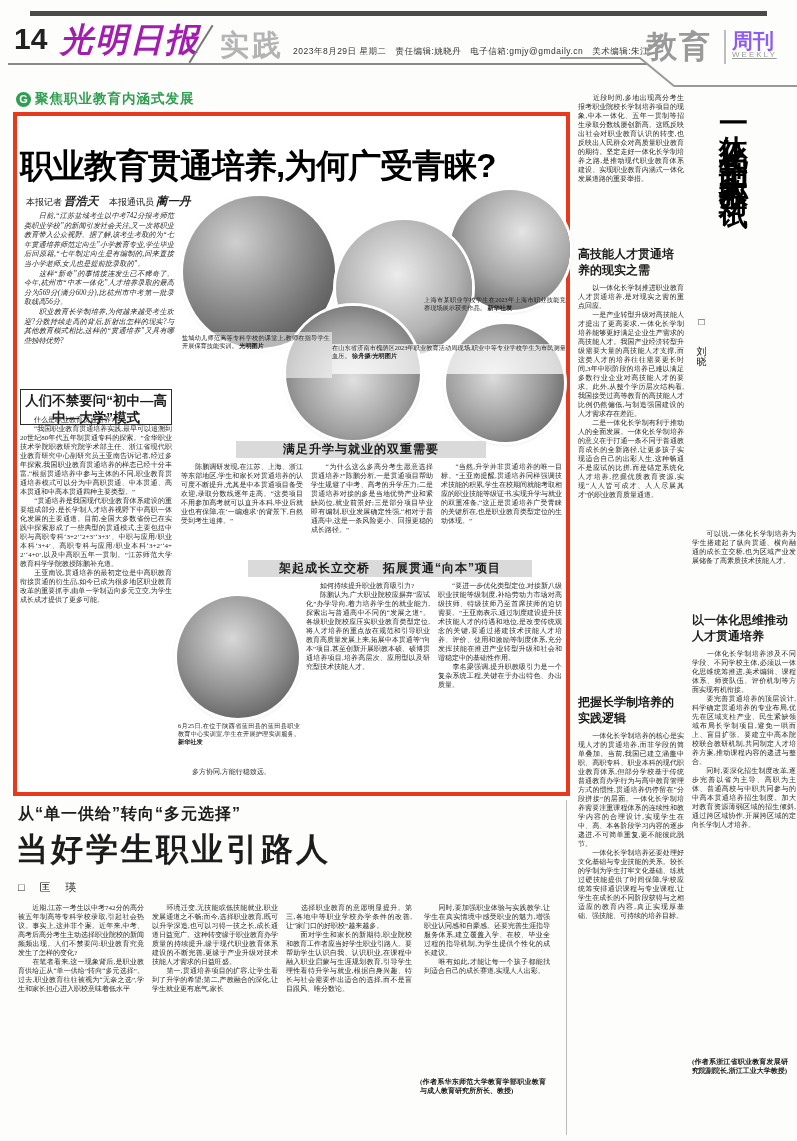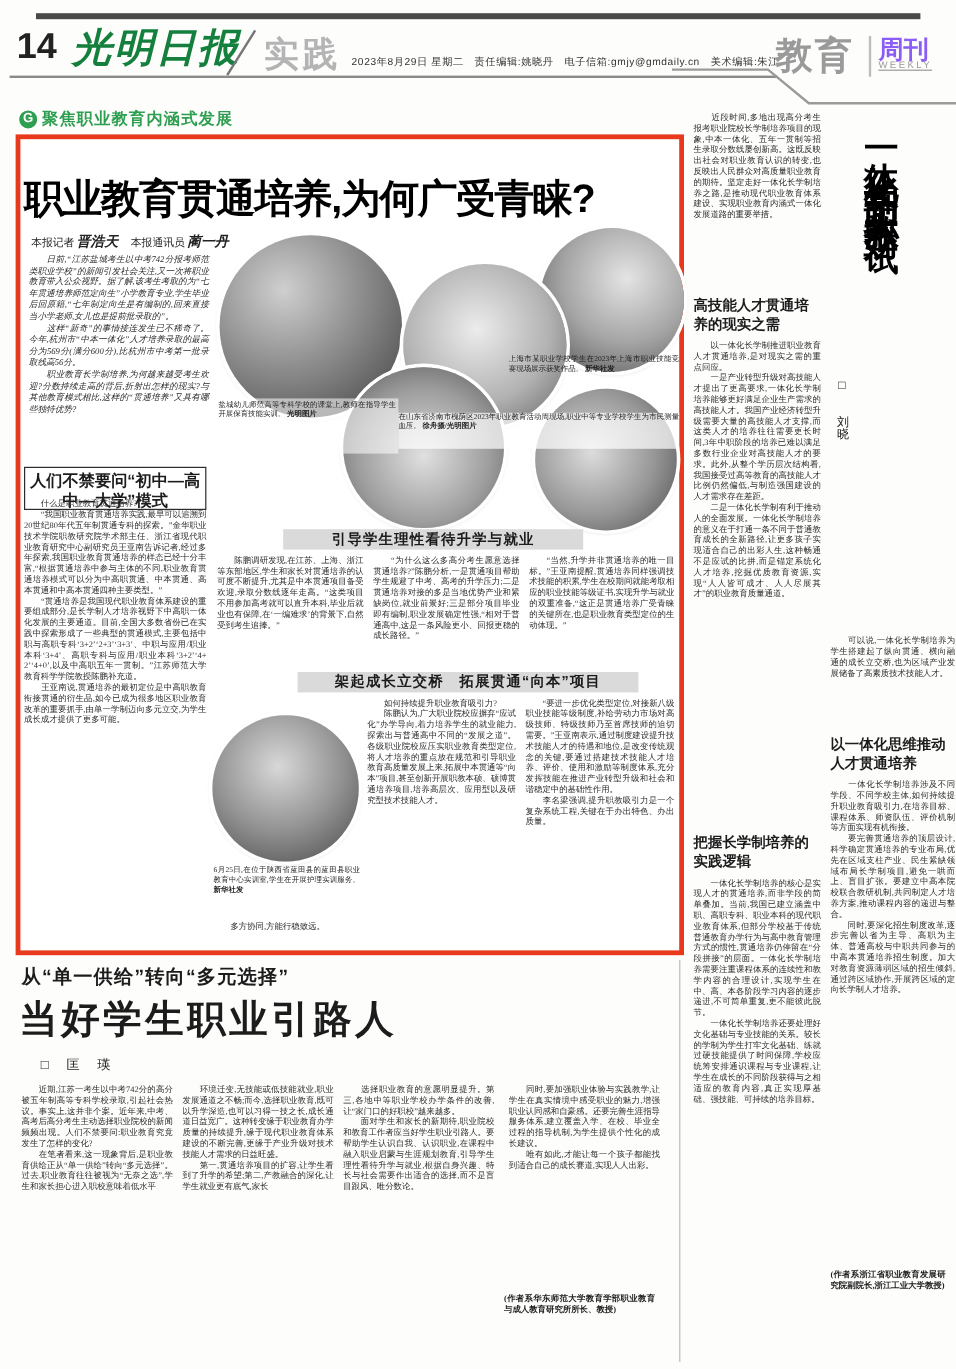--- a/index.html
+++ b/index.html
@@ -4,21 +4,21 @@
 <style>
   html,body{margin:0;padding:0;background:#e9e9e9;}
   .page{position:relative;width:797px;height:1141px;background:#fdfdfc;overflow:hidden;
         font-family:"Liberation Serif","DejaVu Serif",serif;color:#1c1c1c;}
   .abs{position:absolute;}
   .sans{font-family:"Liberation Sans","DejaVu Sans",sans-serif;}
   .jtext{font-size:7px;line-height:9px;text-align:justify;word-break:break-all;white-space:pre-line;color:#2a2a2a;}
   
   .topbar{left:30px;top:11px;width:737px;height:5px;background:#4a4a4a;}
   .pagenum{left:14px;top:22px;font-size:30px;font-weight:bold;color:#222;}
-  .masthead{left:60px;top:18px;font-size:33px;font-weight:bold;font-style:italic;letter-spacing:2px;color:#15803d;}
+  .masthead{left:60px;top:18px;font-size:33px;font-weight:bold;font-style:italic;letter-spacing:2px;color:#a21caf;}
   .diag{left:200px;top:22px;width:2px;height:44px;background:#777;transform:rotate(32deg);}
   .section-name{left:220px;top:26px;font-size:29px;font-weight:bold;color:#b4b4b4;letter-spacing:3px;}
   .dateline{left:293px;top:46px;font-size:8.5px;color:#333;letter-spacing:.5px;}
   .head-rule{left:8px;top:63px;width:640px;height:2px;background:#8a8a8a;}
   .weekly-cn{left:646px;top:26px;font-size:31px;font-weight:bold;color:#9a9a9a;letter-spacing:2px;}
   .weekly-sep{left:724px;top:30px;width:2px;height:34px;background:#bdbdbd;}
   .weekly-sub{left:732px;top:27px;font-size:21px;font-weight:bold;color:#8b5cf6;}
   .weekly-en{left:732px;top:50px;font-size:8px;color:#9a9a9a;letter-spacing:2px;text-decoration:underline;}
   .corner-line{left:560px;top:52px;}
   
@@ -67,21 +67,21 @@
   .op-title{left:714px;top:108px;height:418px;writing-mode:vertical-rl;font-size:29px;font-weight:bold;
             letter-spacing:5px;color:#000;}
   .op-author{left:694px;top:316px;height:90px;writing-mode:vertical-rl;font-size:10px;letter-spacing:4px;color:#222;}
   .op-t4{left:692px;top:530px;width:104px;height:80px;}
   .op-hc{left:692px;top:612px;width:104px;font-size:12px;line-height:16px;font-weight:bold;}
   .op-t5{left:692px;top:650px;width:104px;height:404px;}
   .op-credit{left:692px;top:1058px;width:96px;font-size:7px;line-height:9px;font-weight:bold;text-align:justify;word-break:break-all;}
   
   .bm-kicker{left:18px;top:804px;font-size:16px;font-weight:bold;letter-spacing:1px;}
   .bm-head{left:16px;top:828px;font-size:32px;font-weight:bold;letter-spacing:3px;}
-  .bm-author{left:34px;top:880px;font-size:11px;letter-spacing:6px;}
+  .bm-author{left:18px;top:880px;font-size:11px;letter-spacing:6px;}
   .bmc{top:904px;width:126px;height:230px;}
   .bmc1{left:18px;}.bmc2{left:152px;}.bmc3{left:286px;}
   .bmc4{left:424px;top:904px;width:126px;height:172px;}
   .bm-credit{left:420px;top:1078px;width:126px;font-size:7px;line-height:9px;font-weight:bold;text-align:justify;word-break:break-all;}
   .vdiv{left:566px;top:800px;width:1px;height:335px;background:#bbb;}
 </style>
 </head>
 <body>
 
 <div class="page">
@@ -126,21 +126,21 @@
   <div class="abs cap cap2"><span>上海市某职业学校学生在2023年上海市职业技能竞赛现场展示获奖作品。</span> <b>新华社发</b></div>
   <div class="abs cap cap3"><span>在山东省济南市槐荫区2023年职业教育活动周现场,职业中等专业学校学生为市民测量血压。</span> <b>徐舟摄/光明图片</b></div>
   <div class="abs cap cap4"><span>6月25日,在位于陕西省蓝田县的蓝田县职业教育中心实训室,学生在开展护理实训服务。</span> <b>新华社发</b></div>
 
   <div class="abs sub1-head sans">人们不禁要问“初中—高中—大学”模式</div>
   <div class="abs sub1-body jtext">　　什么是职业教育贯通培养?
 　　“我国职业教育贯通培养实践,最早可以追溯到20世纪80年代五年制贯通专科的探索。”金华职业技术学院职教研究院学术部主任、浙江省现代职业教育研究中心副研究员王亚南告诉记者,经过多年探索,我国职业教育贯通培养的样态已经十分丰富,“根据贯通培养中参与主体的不同,职业教育贯通培养模式可以分为中高职贯通、中本贯通、高本贯通和中高本贯通四种主要类型。”
 　　“贯通培养是我国现代职业教育体系建设的重要组成部分,是长学制人才培养视野下中高职一体化发展的主要通道。目前,全国大多数省份已在实践中探索形成了一些典型的贯通模式,主要包括中职与高职专科‘3+2’‘2+3’‘3+3’、中职与应用/职业本科‘3+4’、高职专科与应用/职业本科‘3+2’‘4+2’‘4+0’,以及中高职五年一贯制。”江苏师范大学教育科学学院教授陈鹏补充道。
 　　王亚南说,贯通培养的最初定位是中高职教育衔接贯通的衍生品,如今已成为很多地区职业教育改革的重要抓手,由单一学制迈向多元立交,为学生成长成才提供了更多可能。</div>
 
-  <div class="abs bar-head sub2-head sans">引导学生理性看待升学与就业</div>
+  <div class="abs bar-head sub2-head sans">满足升学与就业的双重需要</div>
   <div class="abs jtext s2c1">　　陈鹏调研发现,在江苏、上海、浙江等东部地区,学生和家长对贯通培养的认可度不断提升,尤其是中本贯通项目备受欢迎,录取分数线逐年走高。“这类项目不用参加高考就可以直升本科,毕业后就业也有保障,在‘一编难求’的背景下,自然受到考生追捧。”</div>
   <div class="abs jtext s2c2">　　“为什么这么多高分考生愿意选择贯通培养?”陈鹏分析,一是贯通项目帮助学生规避了中考、高考的升学压力;二是贯通培养对接的多是当地优势产业和紧缺岗位,就业前景好;三是部分项目毕业即有编制,职业发展确定性强,“相对于普通高中,这是一条风险更小、回报更稳的成长路径。”</div>
   <div class="abs jtext s2c3">　　“当然,升学并非贯通培养的唯一目标。”王亚南提醒,贯通培养同样强调技术技能的积累,学生在校期间就能考取相应的职业技能等级证书,实现升学与就业的双重准备,“这正是贯通培养广受青睐的关键所在,也是职业教育类型定位的生动体现。”</div>
 
   <div class="abs bar-head sub3-head sans">架起成长立交桥　拓展贯通“向本”项目</div>
   <div class="abs jtext s3c2">　　如何持续提升职业教育吸引力?
 　　陈鹏认为,广大职业院校应摒弃“应试化”办学导向,着力培养学生的就业能力,探索出与普通高中不同的“发展之道”。各级职业院校应压实职业教育类型定位,将人才培养的重点放在规范和引导职业教育高质量发展上来,拓展中本贯通等“向本”项目,甚至创新开展职教本硕、硕博贯通培养项目,培养高层次、应用型以及研究型技术技能人才。</div>
   <div class="abs jtext s3c3">　　“要进一步优化类型定位,对接新八级职业技能等级制度,补给劳动力市场对高级技师、特级技师乃至首席技师的迫切需要。”王亚南表示,通过制度建设提升技术技能人才的待遇和地位,是改变传统观念的关键,要通过搭建技术技能人才培养、评价、使用和激励等制度体系,充分发挥技能在推进产业转型升级和社会和谐稳定中的基础性作用。
 　　李名梁强调,提升职教吸引力是一个复杂系统工程,关键在于办出特色、办出质量。</div>
   <div class="abs jtext s3c1b">　　多方协同,方能行稳致远。</div>
@@ -150,21 +150,21 @@
   <div class="abs jtext op-t2">　　以一体化长学制推进职业教育人才贯通培养,是对现实之需的重点回应。
 　　一是产业转型升级对高技能人才提出了更高要求,一体化长学制培养能够更好满足企业生产需求的高技能人才。我国产业经济转型升级需要大量的高技能人才支撑,而这类人才的培养往往需要更长时间,3年中职阶段的培养已难以满足多数行业企业对高技能人才的要求。此外,从整个学历层次结构看,我国接受过高等教育的高技能人才比例仍然偏低,与制造强国建设的人才需求存在差距。
 　　二是一体化长学制有利于推动人的全面发展。一体化长学制培养的意义在于打通一条不同于普通教育成长的全新路径,让更多孩子实现适合自己的出彩人生,这种畅通不是应试的比拼,而是锚定系统化人才培养,挖掘优质教育资源,实现“人人皆可成才、人人尽展其才”的职业教育质量通道。</div>
   <div class="abs op-hb sans">把握长学制培养的实践逻辑</div>
   <div class="abs jtext op-t3">　　一体化长学制培养的核心是实现人才的贯通培养,而非学段的简单叠加。当前,我国已建立涵盖中职、高职专科、职业本科的现代职业教育体系,但部分学校基于传统普通教育办学行为与高中教育管理方式的惯性,贯通培养仍停留在“分段拼接”的层面。一体化长学制培养需要注重课程体系的连续性和教学内容的合理设计,实现学生在中、高、本各阶段学习内容的逐步递进,不可简单重复,更不能彼此脱节。
 　　一体化长学制培养还要处理好文化基础与专业技能的关系。较长的学制为学生打牢文化基础、练就过硬技能提供了时间保障,学校应统筹安排通识课程与专业课程,让学生在成长的不同阶段获得与之相适应的教育内容,真正实现厚基础、强技能、可持续的培养目标。</div>
   <div class="abs op-title sans">一体化长学制,职教不妨一试</div>
   <div class="abs op-author">□ 刘 晓</div>
   <div class="abs jtext op-t4">　　可以说,一体化长学制培养为学生搭建起了纵向贯通、横向融通的成长立交桥,也为区域产业发展储备了高素质技术技能人才。</div>
   <div class="abs op-hc sans">以一体化思维推动人才贯通培养</div>
-  <div class="abs jtext op-t5">　　一体化长学制培养涉及不同学段、不同学校主体,如何持续提升职业教育吸引力,在培养目标、课程体系、师资队伍、评价机制等方面实现有机衔接。
+  <div class="abs jtext op-t5">　　一体化长学制培养涉及不同学段、不同学校主体,必须以一体化思维统筹推进,美术编辑、课程体系、师资队伍、评价机制等方面实现有机衔接。
 　　要完善贯通培养的顶层设计,科学确定贯通培养的专业布局,优先在区域支柱产业、民生紧缺领域布局长学制项目,避免一哄而上、盲目扩张。要建立中高本院校联合教研机制,共同制定人才培养方案,推动课程内容的递进与整合。
 　　同时,要深化招生制度改革,逐步完善以省为主导、高职为主体、普通高校与中职共同参与的中高本贯通培养招生制度。加大对教育资源薄弱区域的招生倾斜,通过跨区域协作,开展跨区域的定向长学制人才培养。</div>
   <div class="abs op-credit">(作者系浙江省职业教育发展研究院副院长,浙江工业大学教授)</div>
 
   <div class="abs bm-kicker sans">从“单一供给”转向“多元选择”</div>
   <div class="abs bm-head sans">当好学生职业引路人</div>
   <div class="abs bm-author">□ 匡 瑛</div>
   <div class="abs jtext bmc bmc1">　　近期,江苏一考生以中考742分的高分被五年制高等专科学校录取,引起社会热议。事实上,这并非个案。近年来,中考、高考后高分考生主动选择职业院校的新闻频频出现。人们不禁要问:职业教育究竟发生了怎样的变化?
 　　在笔者看来,这一现象背后,是职业教育供给正从“单一供给”转向“多元选择”。过去,职业教育往往被视为“无奈之选”,学生和家长担心进入职校意味着低水平</div>
   <div class="abs jtext bmc bmc2">　　环境迁变,无技能或低技能就业,职业发展通道之不畅;而今,选择职业教育,既可以升学深造,也可以习得一技之长,成长通道日益宽广。这种转变缘于职业教育办学质量的持续提升,缘于现代职业教育体系建设的不断完善,更缘于产业升级对技术技能人才需求的日益旺盛。

